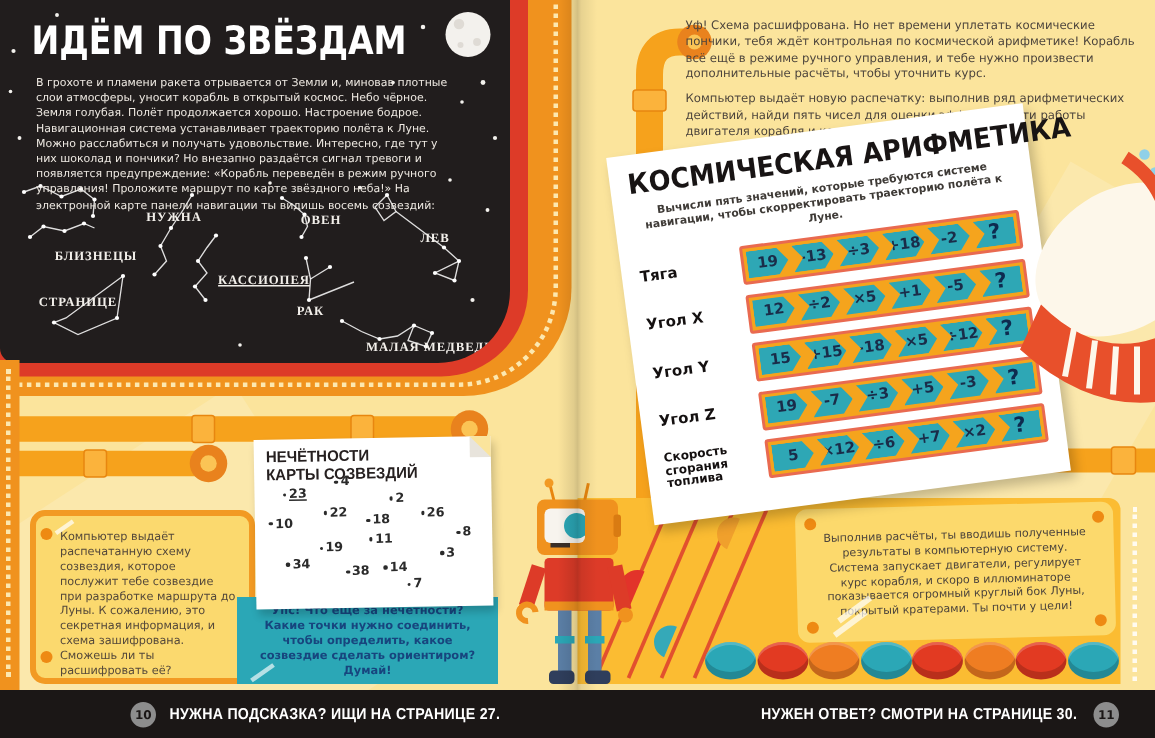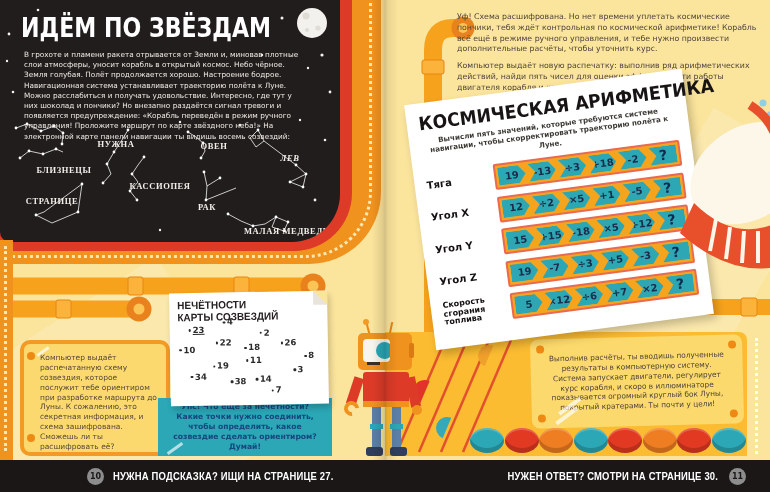--- a/index.html
+++ b/index.html
@@ -242,40 +242,40 @@
           <circle cx="228" cy="214" r="1.4"></circle>
             <circle cx="253" cy="226" r="1.4"></circle>
             <circle cx="276" cy="217" r="1.4"></circle>
           <circle cx="288" cy="222" r="1.4"></circle>
             <circle cx="284" cy="231" r="1.4"></circle>
         </g>
       </svg>
       <div id="const-labels">
           <div class="const-label" style="left: 116px; top: 144px;">НУЖНА</div>
           <div class="const-label" style="left: 214px; top: 146px;">ОВЕН</div>
-          <div class="const-label" style="left: 290px; top: 158px; font-style: italic;">ЛЕВ</div>
+          <div class="const-label" style="left: 290px; top: 158px;">ЛЕВ</div>
           <div class="const-label" style="left: 64px; top: 170px;">БЛИЗНЕЦЫ</div>
-          <div class="const-label" style="left: 160px; top: 186px;">КАССИОПЕЯ</div>
+          <div class="const-label" style="left: 176px; top: 186px; text-decoration: underline;">КАССИОПЕЯ</div>
           <div class="const-label" style="left: 52px; top: 201px;">СТРАНИЦЕ</div>
           <div class="const-label" style="left: 207px; top: 207px;">РАК</div>
           <div class="const-label" style="left: 262px; top: 231px; margin-left: 32px;">МАЛАЯ МЕДВЕДИЦА</div>
         </div>
       <div class="lp-title">ИДЁМ ПО ЗВЁЗДАМ</div>
       <div class="lp-intro">В грохоте и пламени ракета отрывается от Земли и, миновав плотные слои атмосферы, уносит корабль в открытый космос. Небо чёрное. Земля голубая. Полёт продолжается хорошо. Настроение бодрое. Навигационная система устанавливает траекторию полёта к Луне. Можно расслабиться и получать удовольствие. Интересно, где тут у них шоколад и пончики? Но внезапно раздаётся сигнал тревоги и появляется предупреждение: «Корабль переведён в режим ручного управления! Проложите маршрут по карте звёздного неба!» На электронной карте панели навигации ты видишь восемь созвездий:</div>
     </div>
   </div>
   <div class="lp-left-strip">
       <i></i>
     </div>
 
   <div class="bubble">
     <span class="rivet r1"></span>
     <span class="rivet r2"></span>
     <span class="shine"></span>
-    <div class="bubble-text">Компьютер выдаёт распечатанную схему созвездия, которое послужит тебе ориентиром при разработке маршрута до Луны. К сожалению, это секретная информация, и схема зашифрована. Сможешь ли ты расшифровать её?</div>
+    <div class="bubble-text">Компьютер выдаёт распечатанную схему созвездия, которое послужит тебе созвездие при разработке маршрута до Луны. К сожалению, это секретная информация, и схема зашифрована. Сможешь ли ты расшифровать её?</div>
   </div>
 
   <div class="odd-card">
     <div class="odd-title">НЕЧЁТНОСТИ КАРТЫ СОЗВЕЗДИЙ</div>
     <div id="card-dots">
         <span class="card-dot" style="left: 37%; top: 26%;"><i></i>4</span>
         <span class="card-dot" style="left: 17%; top: 33%; text-decoration: underline;"><i></i>23</span>
         <span class="card-dot" style="left: 60%; top: 36%;"><i></i>2</span>
         <span class="card-dot" style="left: 34%; top: 44%;"><i></i>22</span>
         <span class="card-dot" style="left: 11%; top: 50%;"><i></i>10</span>

